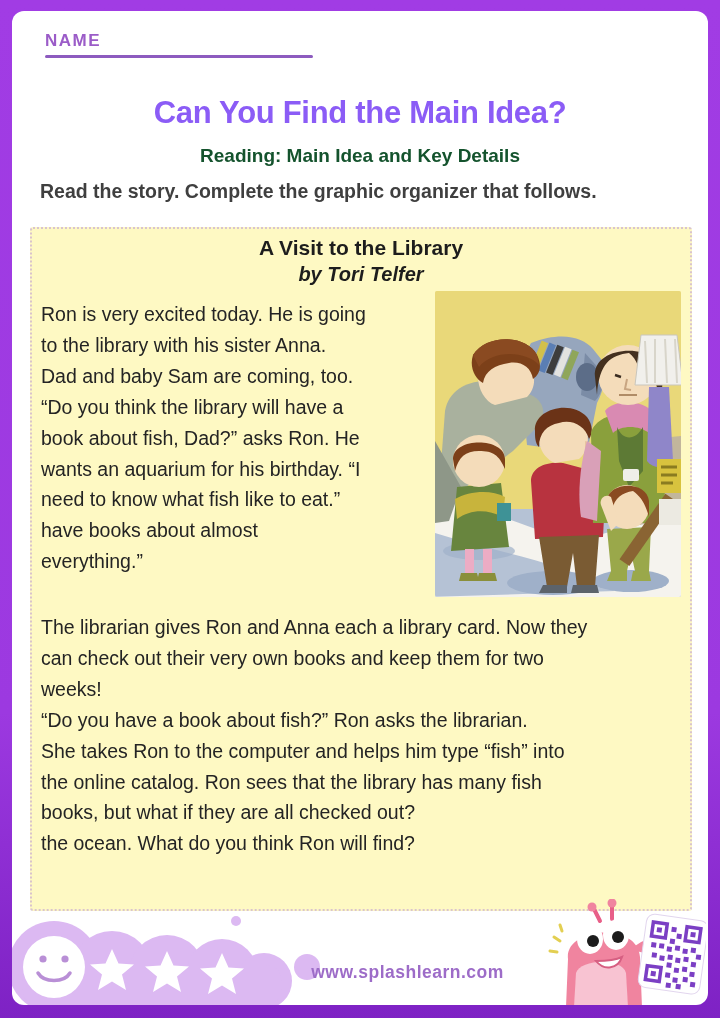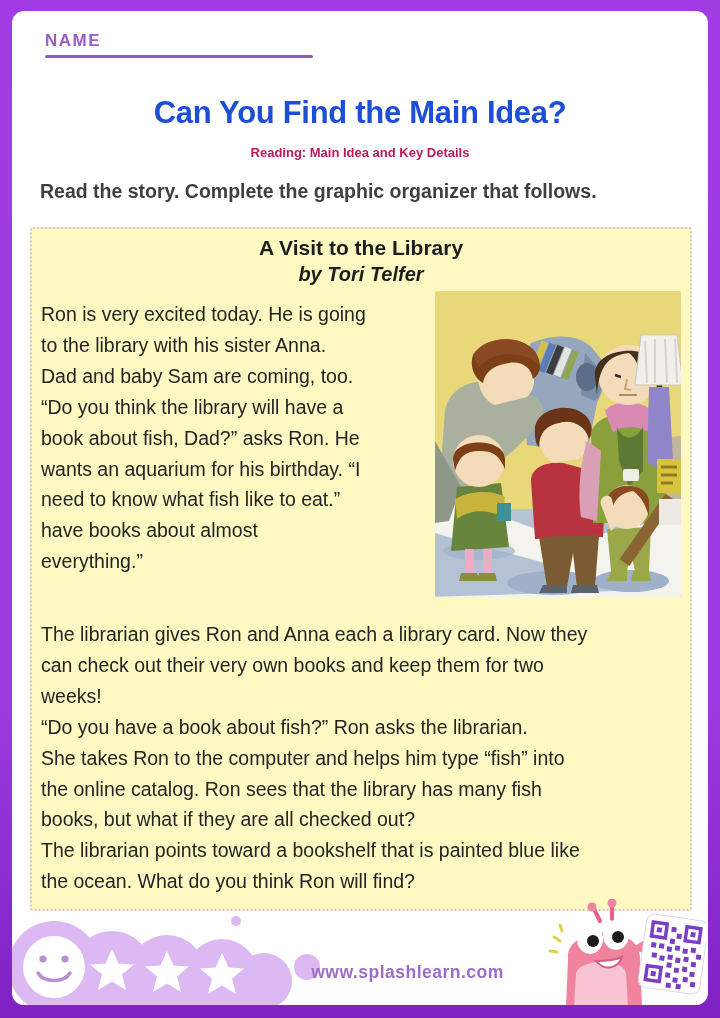--- a/index.html
+++ b/index.html
@@ -16,39 +16,39 @@
   }
   
   .name-block { position:absolute; left:33px; top:20px; }
   .name-label { color:#9b5cc8; font-weight:bold; font-size:17px; letter-spacing:1.5px; }
   .name-line { width:268px; height:0; border-bottom:3px solid #8d5bbf; margin-top:4px; border-radius:2px; }
   .logo-wrap { position:absolute; right:0; top:0; width:300px; height:140px; pointer-events:none; }
   .logo-text { position:absolute; right:22px; top:16px; font-size:27px; color:#251d3f; }
   .logo-text .b1 { font-weight:800; letter-spacing:-0.5px; }
   .logo-text .b2 { font-weight:400; letter-spacing:-0.5px; }
   .page-title { position:absolute; left:0; right:0; top:84px; text-align:center;
-    font-size:31px; font-weight:bold; color:#1d4ed8; letter-spacing:-0.3px; }
+    font-size:31px; font-weight:bold; color:#8b5cf6; letter-spacing:-0.3px; }
   .page-subtitle { position:absolute; left:0; right:0; top:134px; text-align:center;
-    font-size:13px; font-weight:bold; color:#be185d; }
+    font-size:19px; font-weight:bold; color:#14532d; }
   .instruction { position:absolute; left:28px; top:169px; font-size:19.5px;
     font-weight:700; color:#3f3f3f; }
   
   .story-box {
     position:absolute; left:18px; top:216px; width:662px; height:684px;
     background:#fef9c3; border:2px dotted #d9c4cd; border-radius:3px;
     padding:5px 9px 0 9px; overflow:hidden;
   }
   .story-head { text-align:center; }
   .story-title { font-size:21px; font-weight:bold; color:#1d1d1d; line-height:27px; }
   .story-byline { font-size:20px; font-weight:bold; font-style:italic; color:#1d1d1d; line-height:26px; }
   .story-top { display:flex; margin-top:4px; }
   .story-colcol { flex:1; padding-top:8px; }
   .story-line { font-size:19.5px; color:#242424; line-height:30.9px; white-space:nowrap; }
   .story-illustration { width:246px; height:306px; flex:0 0 246px; margin-left:2px; border-radius:2px; overflow:hidden; }
-  .story-rest { margin-top:22px; }
+  .story-rest { margin-top:15px; }
   
   .footer-cloud { position:absolute; left:0; bottom:0; width:330px; height:100px; }
   .website { position:absolute; left:95px; right:0; bottom:22px; text-align:center;
     font-size:17.5px; font-weight:bold; color:#9d6cc8; letter-spacing:0.5px; }
   .mascot-wrap { position:absolute; right:2px; bottom:-2px; width:160px; height:108px; }
 </style>
 </head>
 <body>
 
 <div class="page">
@@ -166,21 +166,20 @@
         </svg>
       </div>
       <div class="story-rest">
           <div class="story-line">The librarian gives Ron and Anna each a library card. Now they</div>
           <div class="story-line">can check out their very own books and keep them for two</div>
           <div class="story-line">weeks!</div>
           <div class="story-line">“Do you have a book about fish?” Ron asks the librarian.</div>
           <div class="story-line">She takes Ron to the computer and helps him type “fish” into</div>
           <div class="story-line">the online catalog. Ron sees that the library has many fish</div>
           <div class="story-line">books, but what if they are all checked out?</div>
-          <div class="story-line">The librarian points toward a bookshelf that is painted blue like</div>
           <div class="story-line">the ocean. What do you think Ron will find?</div>
         </div>
     </div>
 
     <svg class="footer-cloud" viewBox="0 0 330 100">
       <g fill="#dcb9f2">
         <circle cx="42" cy="62" r="46"></circle>
         <circle cx="100" cy="66" r="40"></circle>
         <circle cx="155" cy="68" r="38"></circle>
         <circle cx="210" cy="70" r="36"></circle>

